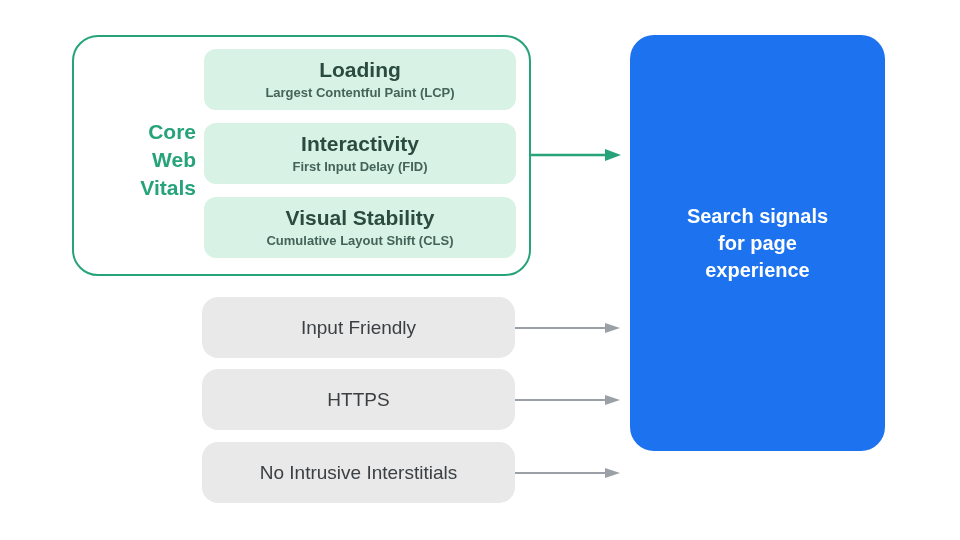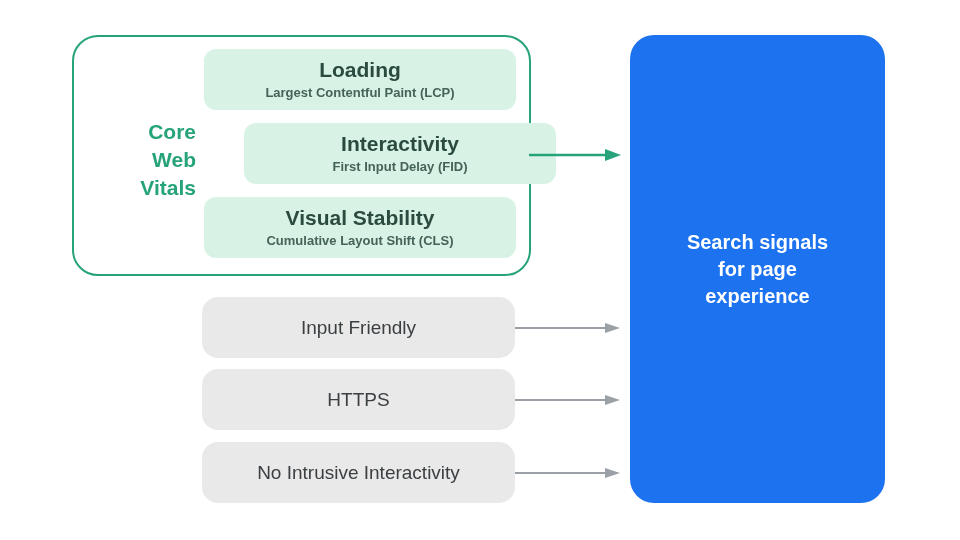--- a/index.html
+++ b/index.html
@@ -58,21 +58,21 @@
     line-height:24px;
   }
   .vital-pill .subtitle{
     color:var(--pill-subtitle);
     font-size:13px;
     font-weight:700;
     line-height:17px;
     margin-top:2px;
   }
   .pill-loading{top:49px;}
-  .pill-interactivity{top:123px;margin-left:40px;}
+  .pill-interactivity{top:123px;}
   .pill-visual{top:197px;}
   
   .signal-pill{
     position:absolute;
     left:202px;
     width:313px;height:61px;
     background:var(--gray-fill);
     border-radius:16px;
     display:flex;align-items:center;justify-content:center;
     color:var(--gray-text);
@@ -84,21 +84,21 @@
   .pill-https{top:369px;}
   .pill-interstitials{top:442px;}
   
   .arrow{position:absolute;display:block;}
   .arrow-green{color:var(--green);}
   .arrow-gray{color:var(--arrow-gray);}
   
   .result-box{
     position:absolute;
     left:630px;top:35px;
-    width:255px;height:468px;
+    width:255px;height:416px;
     background:var(--blue);
     border-radius:24px;
     display:flex;align-items:center;justify-content:center;
   }
   .result-label{
     color:var(--white);
     font-size:20px;
     font-weight:700;
     line-height:27px;
     text-align:center;
@@ -148,21 +148,21 @@
   <div class="signal-pill pill-https">
     <span>HTTPS</span>
   </div>
 
   <svg class="arrow arrow-gray" style="left:515px;top:393px;" width="105" height="14" viewBox="0 0 105 14" aria-hidden="true">
     <line x1="0" y1="7" x2="92" y2="7" stroke="currentColor" stroke-width="2"></line>
     <polygon points="90,2 105,7 90,12" fill="currentColor"></polygon>
   </svg>
 
   <div class="signal-pill pill-interstitials">
-    <span>No Intrusive Interactivity</span>
+    <span>No Intrusive Interstitials</span>
   </div>
 
   <svg class="arrow arrow-gray" style="left:515px;top:466px;" width="105" height="14" viewBox="0 0 105 14" aria-hidden="true">
     <line x1="0" y1="7" x2="92" y2="7" stroke="currentColor" stroke-width="2"></line>
     <polygon points="90,2 105,7 90,12" fill="currentColor"></polygon>
   </svg>
 
   <div class="result-box">
     <div class="result-label">Search signals
 for page

